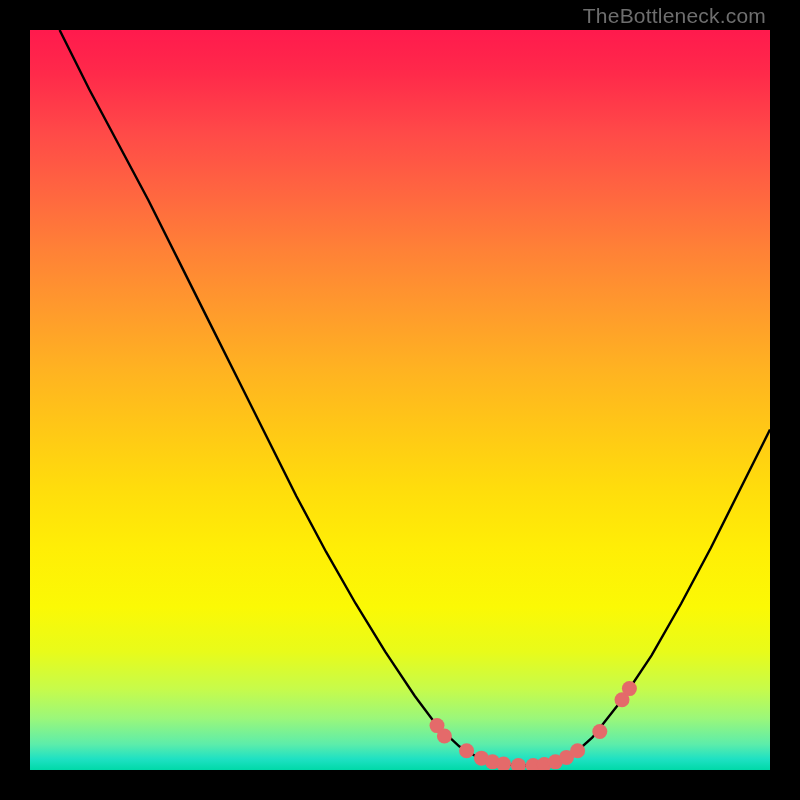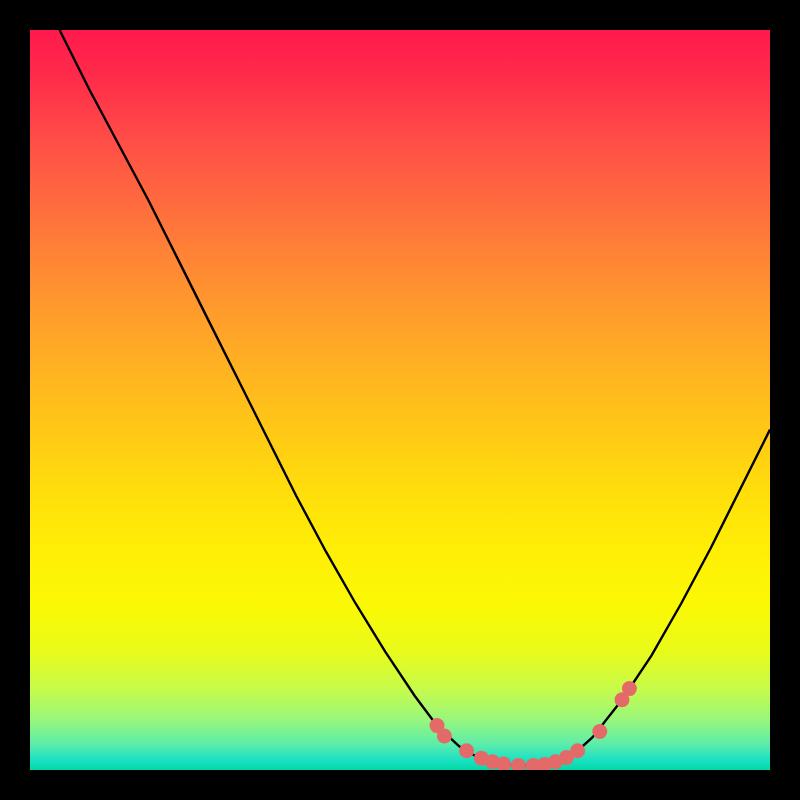--- a/index.html
+++ b/index.html
@@ -88,13 +88,14 @@
           <circle cx="514.30" cy="734.45" r="7.5" fill="#e46a6a"></circle>
           <circle cx="525.40" cy="731.86" r="7.5" fill="#e46a6a"></circle>
           <circle cx="536.50" cy="727.42" r="7.5" fill="#e46a6a"></circle>
           <circle cx="547.60" cy="720.76" r="7.5" fill="#e46a6a"></circle>
           <circle cx="569.80" cy="701.52" r="7.5" fill="#e46a6a"></circle>
           <circle cx="592.00" cy="669.70" r="7.5" fill="#e46a6a"></circle>
           <circle cx="599.40" cy="658.60" r="7.5" fill="#e46a6a"></circle>
         </g>
     </svg>
   </div>
+  <div class="watermark">TheBottleneck.com</div>
 </div>
 
 </body></html>

